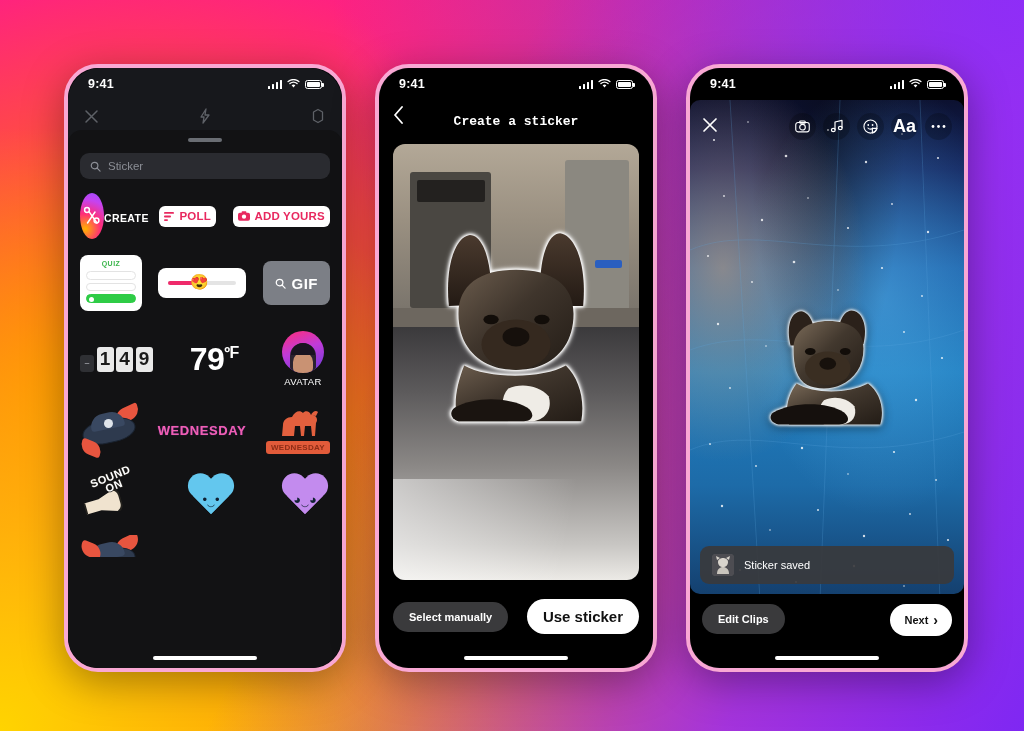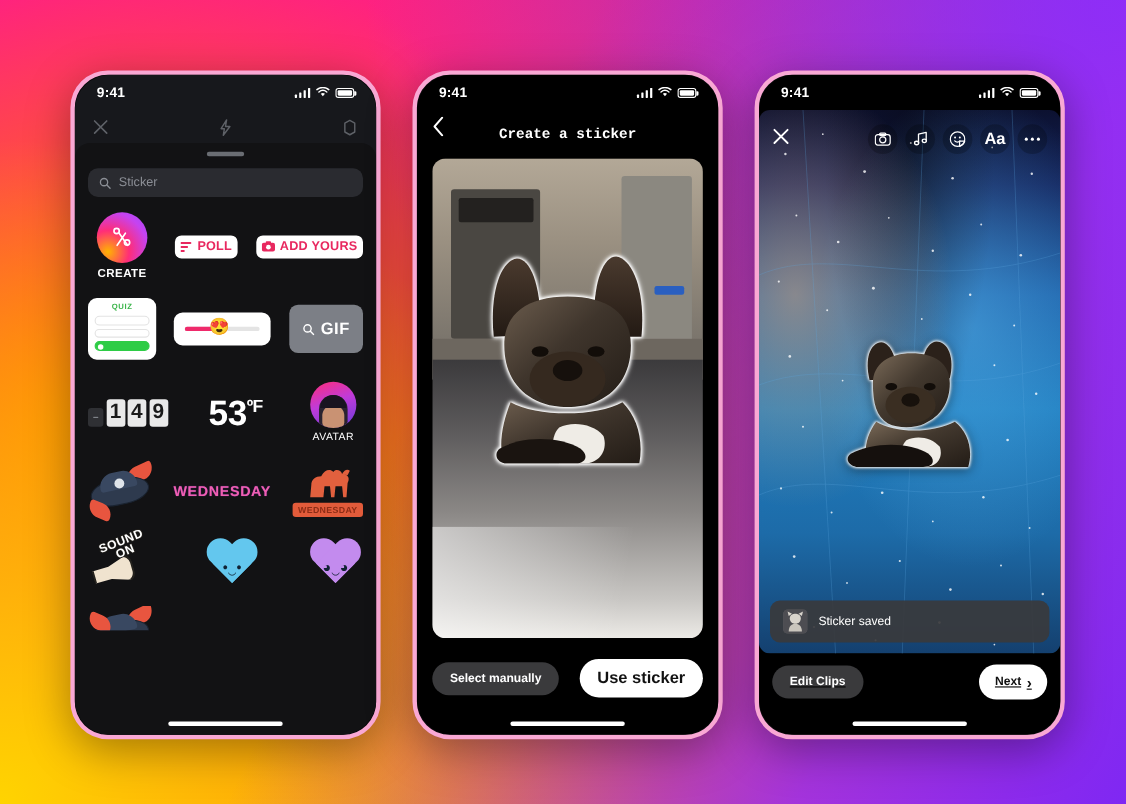--- a/index.html
+++ b/index.html
@@ -78,21 +78,21 @@
   }
   .grabber{width:34px;height:4px;border-radius:3px;background:#6a6d73;margin:8px auto 0;}
   .searchbar{
     margin:11px 12px 0;height:26px;border-radius:9px;background:#2a2b30;
     display:flex;align-items:center;gap:7px;padding:0 10px;box-sizing:border-box;
     color:#8b8e95;font-size:11.5px;
   }
   .sgrid{padding:8px 12px 0;box-sizing:border-box;}
   .srow{display:flex;align-items:center;justify-content:space-between;margin-bottom:4px;}
 
-  .create-st{display:flex;flex-direction:column;align-items:center;width:62px;}
+  .create-st{display:flex;flex-direction:row;align-items:center;width:62px;}
   .create-circle{
     width:46px;height:46px;border-radius:50%;
     background:radial-gradient(circle at 22% 78%, #ffb400 0%, #ff2d78 38%, #c643f0 72%, #9b4bff 100%);
     display:flex;align-items:center;justify-content:center;
   }
   .create-label{margin-top:4px;color:#fff;font-size:10.5px;font-weight:bold;letter-spacing:.4px;}
 
   .pill-white{
     background:#fff;border-radius:6px;height:21px;
     display:inline-flex;align-items:center;gap:4px;padding:0 5px;
@@ -271,21 +271,21 @@
     filter:drop-shadow(0 0 1.6px #fff) drop-shadow(0 0 1.6px #fff) drop-shadow(0 2px 5px rgba(0,0,0,.45));
   }
   .toast{
     position:absolute;left:10px;right:10px;bottom:84px;height:38px;
     background:rgba(58,58,60,.92);border-radius:9px;
     display:flex;align-items:center;gap:10px;padding:0 12px;box-sizing:border-box;z-index:40;
   }
   .toast-thumb{width:22px;height:22px;border-radius:4px;background:#5a5a5e;overflow:hidden;position:relative;}
   .toast-txt{color:#fff;font-size:11px;}
   .p3-btns{
-    position:absolute;left:12px;right:12px;bottom:32px;display:flex;align-items:center;justify-content:space-between;z-index:40;text-decoration:underline;
+    position:absolute;left:12px;right:12px;bottom:32px;display:flex;align-items:flex-start;justify-content:space-between;z-index:40;
   }
   .btn-next{
     background:#fff;color:#111;font-size:11px;font-weight:bold;border-radius:18px;
     padding:9px 14px;display:inline-flex;align-items:center;gap:5px;
   }
 </style>
 </head>
 <body>
 
 <div class="stage">
@@ -404,21 +404,21 @@
 
           <div class="srow" style="margin-top:20px;">
             <div class="countdown">
               <div class="cd-d dim">–</div>
               <div class="cd-d">1</div>
               <div class="cd-d">4</div>
               <div class="cd-d">9</div>
             </div>
 
             <div class="temp">
-              <span>53</span><sup>ºF</sup>
+              <span>79</span><sup>ºF</sup>
             </div>
 
             <div class="avatar-st">
               <div class="avatar-ring">
                   <div class="avatar-face"></div>
                 </div>
               <div class="avatar-label">AVATAR</div>
             </div>
           </div>
 
@@ -667,21 +667,21 @@
           <div class="tb-ic">
             <svg width="15" height="15" viewBox="0 0 16 16">
               <path d="M8 1a7 7 0 1 1-7 7 7 7 0 0 1 7-7 Z" stroke="#fff" stroke-width="1.2" fill="none"></path>
               <path d="M10 15 A7 7 0 0 0 15 10 L10 10 Z" stroke="#fff" stroke-width="1.2" fill="none" stroke-linejoin="round"></path>
               <circle cx="5.6" cy="6.4" r=".95" fill="#fff"></circle>
                 <circle cx="10.2" cy="6.4" r=".95" fill="#fff"></circle>
               <path d="M5.3 9.6 C6.6 11.2 9 11.2 10.3 9.7" stroke="#fff" stroke-width="1.2" fill="none" stroke-linecap="round"></path>
             </svg>
           </div>
           <div class="tb-ic">
-            <span style="font-size:15px;font-weight:bold;">Aa</span>
+            <span style="font-size:18px;font-weight:bold;">Aa</span>
           </div>
           <div class="tb-ic">
             <svg width="15" height="5" viewBox="0 0 15 5">
               <circle cx="2" cy="2.5" r="1.4" fill="#fff"></circle>
                 <circle cx="7.5" cy="2.5" r="1.4" fill="#fff"></circle>
                 <circle cx="13" cy="2.5" r="1.4" fill="#fff"></circle>
             </svg>
           </div>
         </div>
       </div>

